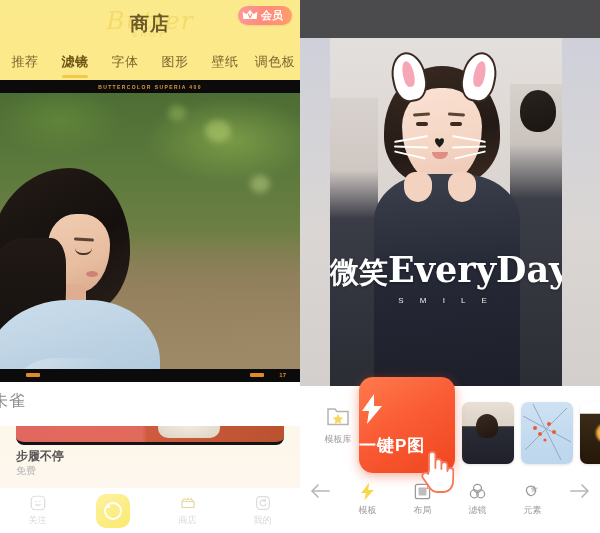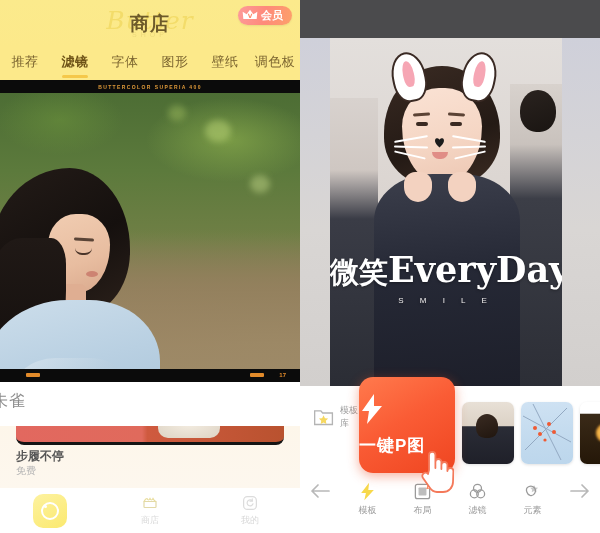--- a/index.html
+++ b/index.html
@@ -231,21 +231,21 @@
     white-space:nowrap;
   }
   .ovl-main .cn{font-family:"DejaVu Sans",sans-serif;font-size:29px;}
   .ovl-sub{font-size:8px;letter-spacing:7px;margin-top:9px;color:#f0eeee;}
 
   .tpl-strip{
     position:absolute;left:0;top:386px;width:300px;height:96px;background:#fff;
   }
   .tpl-lib{
     position:absolute;left:12px;top:18px;width:52px;
-    display:flex;flex-direction:row;align-items:center;gap:5px;
+    display:flex;flex-direction:column;align-items:center;gap:5px;
   }
   .tpl-lib .lbl{font-size:9px;color:#9b9b9b;}
   .thumbs{position:absolute;left:162px;top:16px;display:flex;gap:7px;}
   .thumb{width:52px;height:62px;border-radius:7px;overflow:hidden;
     box-shadow:0 1px 3px rgba(0,0,0,.12);position:relative;background:#ddd;}
   .t1{background:linear-gradient(180deg,#e8e0d6 0%,#dcd2c6 38%,#2a2c36 40%,#1f2029 100%);}
   .t1:after{content:"";position:absolute;left:14px;top:12px;width:22px;height:24px;
     background:linear-gradient(160deg,#3a2b22,#20160f);border-radius:50% 50% 40% 40%;}
   .t2{background:linear-gradient(175deg,#cfe2f3 0%,#c2daee 60%,#bcd6ec 100%);}
   .t3{background:linear-gradient(180deg,#fff 0%,#fff 18%,#3a2a18 20%,#241708 100%);}
@@ -342,20 +342,29 @@
 
     <div class="next-card">
       <div class="next-thumb">
         <div class="hl"></div>
       </div>
       <div class="next-title">步履不停</div>
       <div class="next-free">免费</div>
     </div>
 
     <div class="tabbar">
+      <div class="tab">
+        <svg class="ic" viewBox="0 0 24 24">
+          <rect x="3" y="3" width="18" height="18" rx="5" fill="none" stroke="#dcdcdc" stroke-width="1.6"></rect>
+          <circle cx="9.5" cy="10" r="1" fill="#dcdcdc"></circle>
+            <circle cx="14.5" cy="10" r="1" fill="#dcdcdc"></circle>
+          <path d="M9 14 q3 2.5 6 0" fill="none" stroke="#dcdcdc" stroke-width="1.5" stroke-linecap="round"></path>
+        </svg>
+        <div class="lbl">关注</div>
+      </div>
       <div class="tab cam">
         <div class="cam-btn">
           <div class="cam-dot"></div>
           <div class="cam-ring"></div>
         </div>
       </div>
       <div class="tab">
         <svg class="ic" viewBox="0 0 24 24">
           <path d="M4 10 h16 v7 a1 1 0 0 1 -1 1 h-14 a1 1 0 0 1 -1 -1 z" fill="none" stroke="#e2d9a8" stroke-width="1.6"></path>
           <path d="M4 10 q2-4 4-4 q2 4 4 0 q2 4 4 0 q2 4 4 4" fill="none" stroke="#e8dc9a" stroke-width="1.6"></path>

